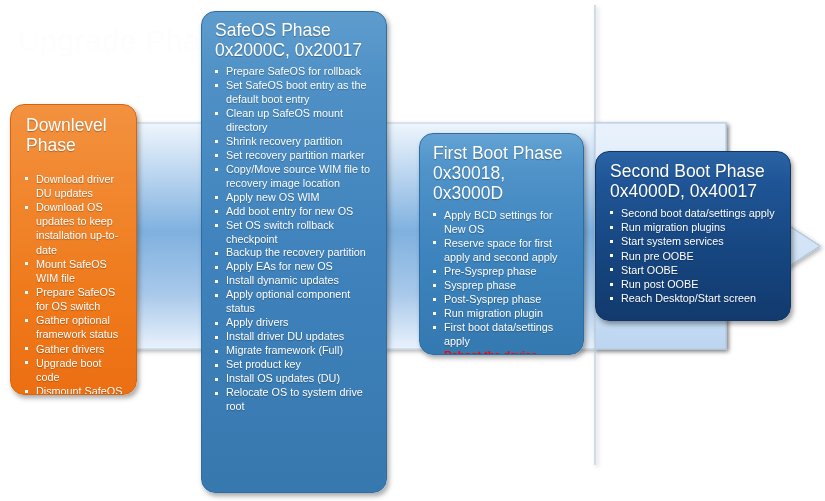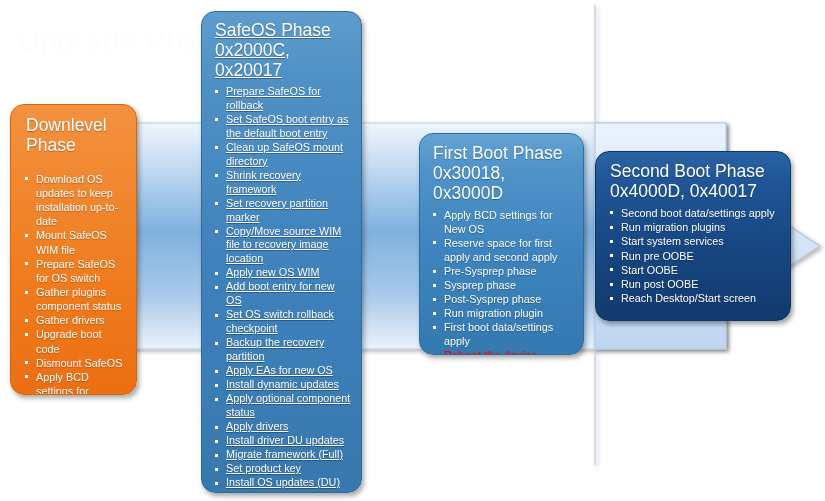--- a/index.html
+++ b/index.html
@@ -89,25 +89,24 @@
     border:1px solid #d2650f;
     box-shadow:2px 3px 5px rgba(0,0,0,.35);
   }
   #downlevel .inner{padding:11px 10px 6px 12px;}
   #downlevel h2{font-size:17.5px;padding-left:3px;}
   #downlevel ul{margin-top:16px;font-size:10.8px;line-height:1.31;}
 
   
   #safeos{
     left:201px; top:11px;
-    width:161px; height:482px;
+    width:186px; height:482px;
     background:linear-gradient(180deg,#5e9ccd 0%,#4f91c6 14%,#3f82bc 52%,#3778ae 100%);
     border:1px solid #2e6da3;
     box-shadow:2px 3px 5px rgba(0,0,0,.35);
-    text-decoration:underline;
   }
   #safeos .inner{padding:9px 8px 6px 11px;}
   #safeos h2{font-size:17.5px;padding-left:2px;}
   #safeos ul{margin-top:4px;font-size:10.8px;line-height:1.295;}
 
   
   #firstboot{
     left:419px; top:133px;
     width:165px; height:222px;
     background:linear-gradient(180deg,#64a3d3 0%,#4f93c9 16%,#3d83bd 55%,#3479b0 100%);
@@ -169,45 +168,46 @@
   </div>
 
   <div class="watermark">Upgrade Phases</div>
 
   <div class="phase" id="downlevel">
     <div class="inner">
       <h2>
         <span>Downlevel Phase</span>
       </h2>
       <ul>
+        <li>Download driver DU updates</li>
         <li>Download OS updates to keep installation up-to-date</li>
         <li>Mount SafeOS WIM file</li>
         <li>Prepare SafeOS for OS switch</li>
-        <li>Gather plugins component status</li>
+        <li>Gather optional framework status</li>
         <li>Gather drivers</li>
         <li>Upgrade boot code</li>
         <li>Dismount SafeOS</li>
         <li>Apply BCD settings for SafeOS</li>
         <li>Suspend Bitlocker</li>
 
       </ul>
     </div>
   </div>
 
   <div class="phase" id="safeos">
     <div class="inner">
       <h2>
         <span>SafeOS Phase</span>
         <span class="code">0x2000C, 0x20017</span>
       </h2>
       <ul>
         <li>Prepare SafeOS for rollback</li>
         <li>Set SafeOS boot entry as the default boot entry</li>
         <li>Clean up SafeOS mount directory</li>
-        <li>Shrink recovery framework</li>
+        <li>Shrink recovery partition</li>
         <li>Set recovery partition marker</li>
         <li>Copy/Move source WIM file to recovery image location</li>
         <li>Apply new OS WIM</li>
         <li>Add boot entry for new OS</li>
         <li>Set OS switch rollback checkpoint</li>
         <li>Backup the recovery partition</li>
         <li>Apply EAs for new OS</li>
         <li>Install dynamic updates</li>
         <li>Apply optional component status</li>
         <li>Apply drivers</li>

